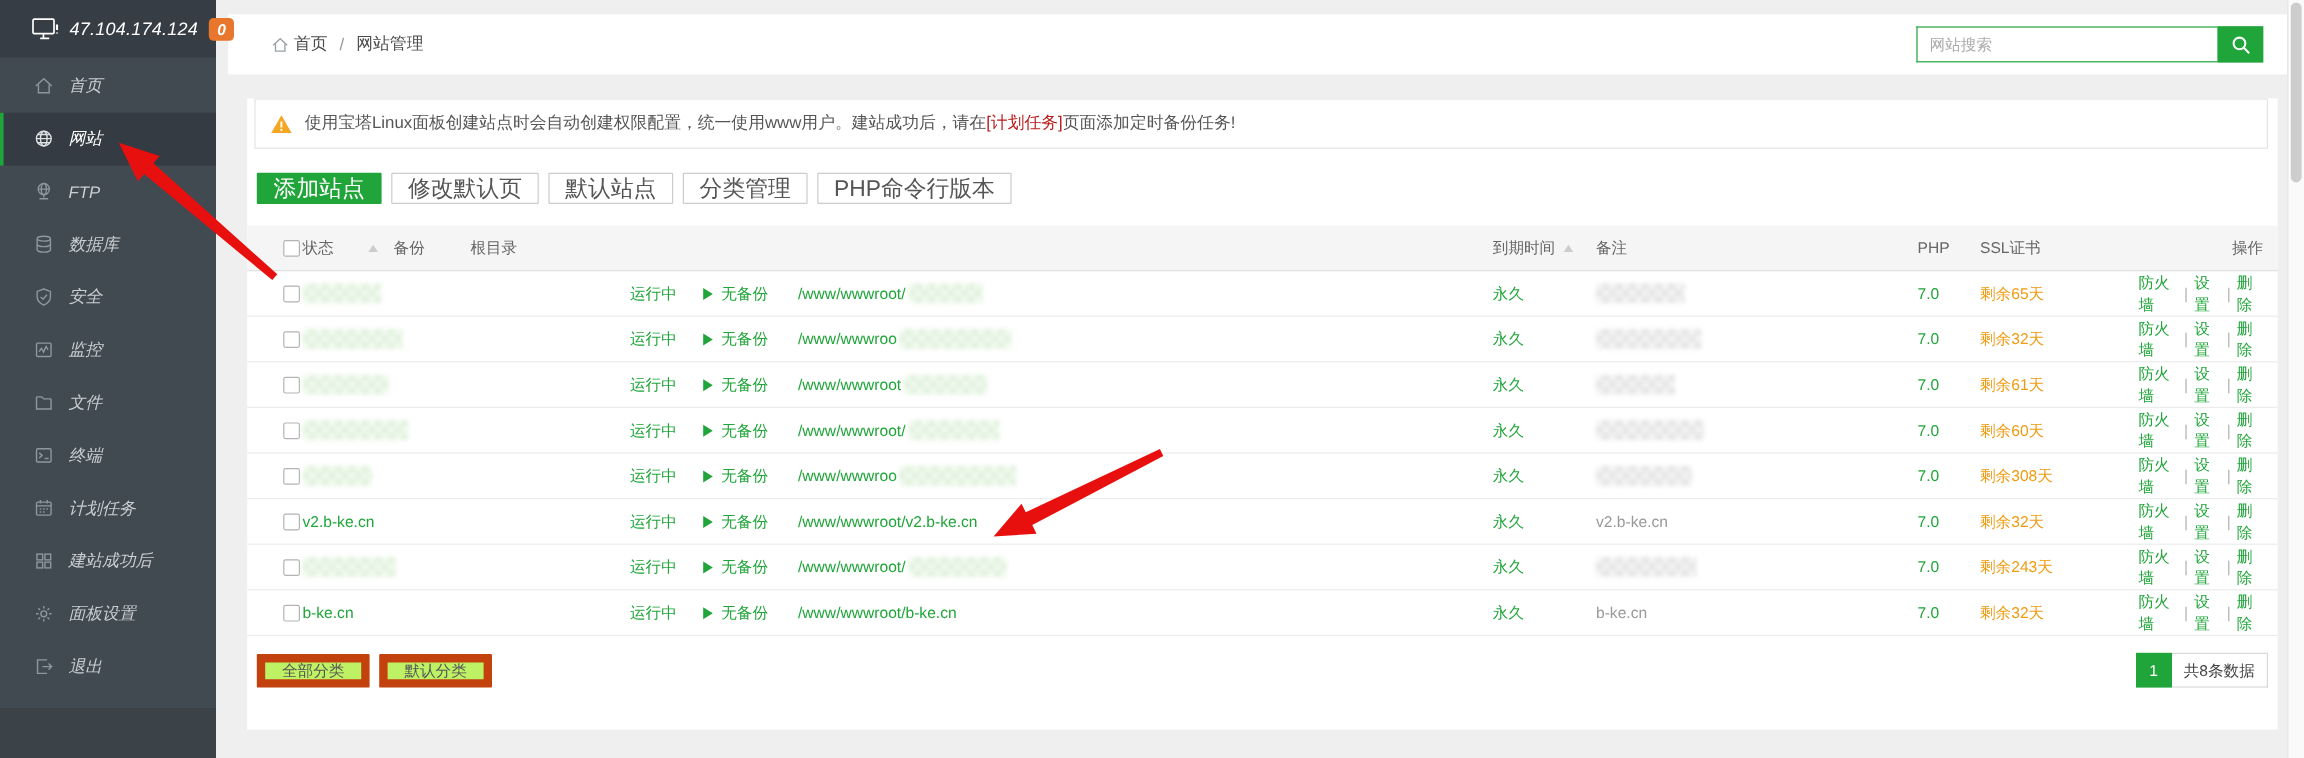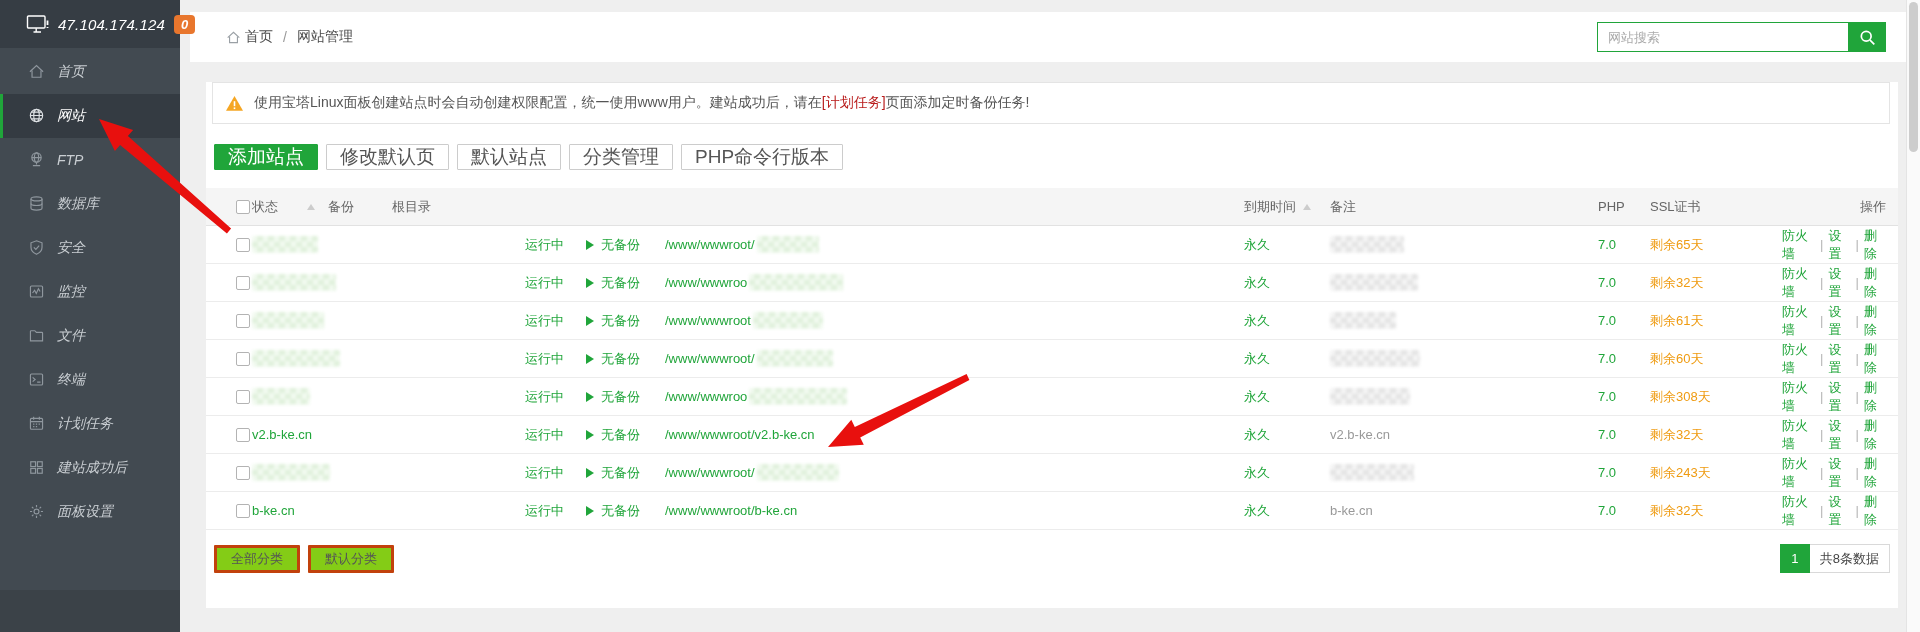--- a/index.html
+++ b/index.html
@@ -75,21 +75,21 @@
           border-bottom: 5px solid transparent; display: inline-block; }
   .op { color: #20a53a; cursor: pointer; }
   .sep { color: #b5b5b5; margin: 0 5px; }
   .blob { display: inline-block; height: 17px; border-radius: 2px; vertical-align: middle;
           filter: blur(1.6px); }
   .blob-green { background: repeating-conic-gradient(#e0f1dc 0% 25%, #f2faf0 0% 50%) 0 0/11px 11px; }
   .blob-gray  { background: repeating-conic-gradient(#e4e4e4 0% 25%, #f4f4f4 0% 50%) 0 0/11px 11px; }
   
   .card-footer { margin: 14px 8px 0 8px; display: flex; justify-content: space-between; align-items: center; }
   .cat-btns { display: flex; gap: 8px; }
-  .cat-btn { height: 28px; padding: 0 14px; background: #84cc16; border: 3px solid #c2410c; color: #555;
+  .cat-btn { height: 28px; padding: 0 14px; background: #bef264; border: 7px solid #c2410c; color: #555;
              font-size: 13px; display: inline-flex; align-items: center; cursor: pointer; border-radius: 1px;
              font-family: Liberation Mono, monospace; }
   .pagination { display: flex; align-items: stretch; }
   .page-num { width: 30px; height: 29px; background: #20a53a; color: #fff; font-size: 13px;
               display: flex; align-items: center; justify-content: center; cursor: pointer; }
   .page-total { height: 29px; border: 1px solid #d9d9d9; border-left: none; padding: 0 10px; font-size: 13px;
                 color: #444; display: flex; align-items: center; background: #fff; }
   
   .scrollbar { position: absolute; right: 0; top: 0; width: 14px; height: 632px;
                background: #fafafa; border-left: 1px solid #e4e4e4; z-index: 3; }
@@ -210,20 +210,29 @@
         <span class="mi-label">建站成功后</span>
       </div>
       <div class="menu-item">
         <span class="mi-icon">
           <svg width="17" height="17" viewBox="0 0 16 16" fill="none" stroke="currentColor" stroke-width="1.1">
             <circle cx="8" cy="8" r="2.3"></circle>
             <path d="M8 1.9v2M8 12.1v2M1.9 8h2M12.1 8h2M3.7 3.7l1.4 1.4M10.9 10.9l1.4 1.4M12.3 3.7l-1.4 1.4M5.1 10.9l-1.4 1.4"></path>
           </svg>
         </span>
         <span class="mi-label">面板设置</span>
+      </div>
+      <div class="menu-item">
+        <span class="mi-icon">
+          <svg width="17" height="17" viewBox="0 0 16 16" fill="none" stroke="currentColor" stroke-width="1.1">
+            <path d="M10.6 2.7H3.1v10.6h7.5"></path>
+            <path d="M6.9 8h7.2M11.7 5.6L14.1 8l-2.4 2.4"></path>
+          </svg>
+        </span>
+        <span class="mi-label">退出</span>
       </div>
     </div>
   <div class="sb-bottom"></div>
 </div>
 
 <div class="main">
   <div class="topbar">
     <div class="breadcrumb">
       <span class="bc-home-icon">
         <svg width="15" height="15" viewBox="0 0 16 16" fill="none" stroke="currentColor" stroke-width="1.2">

